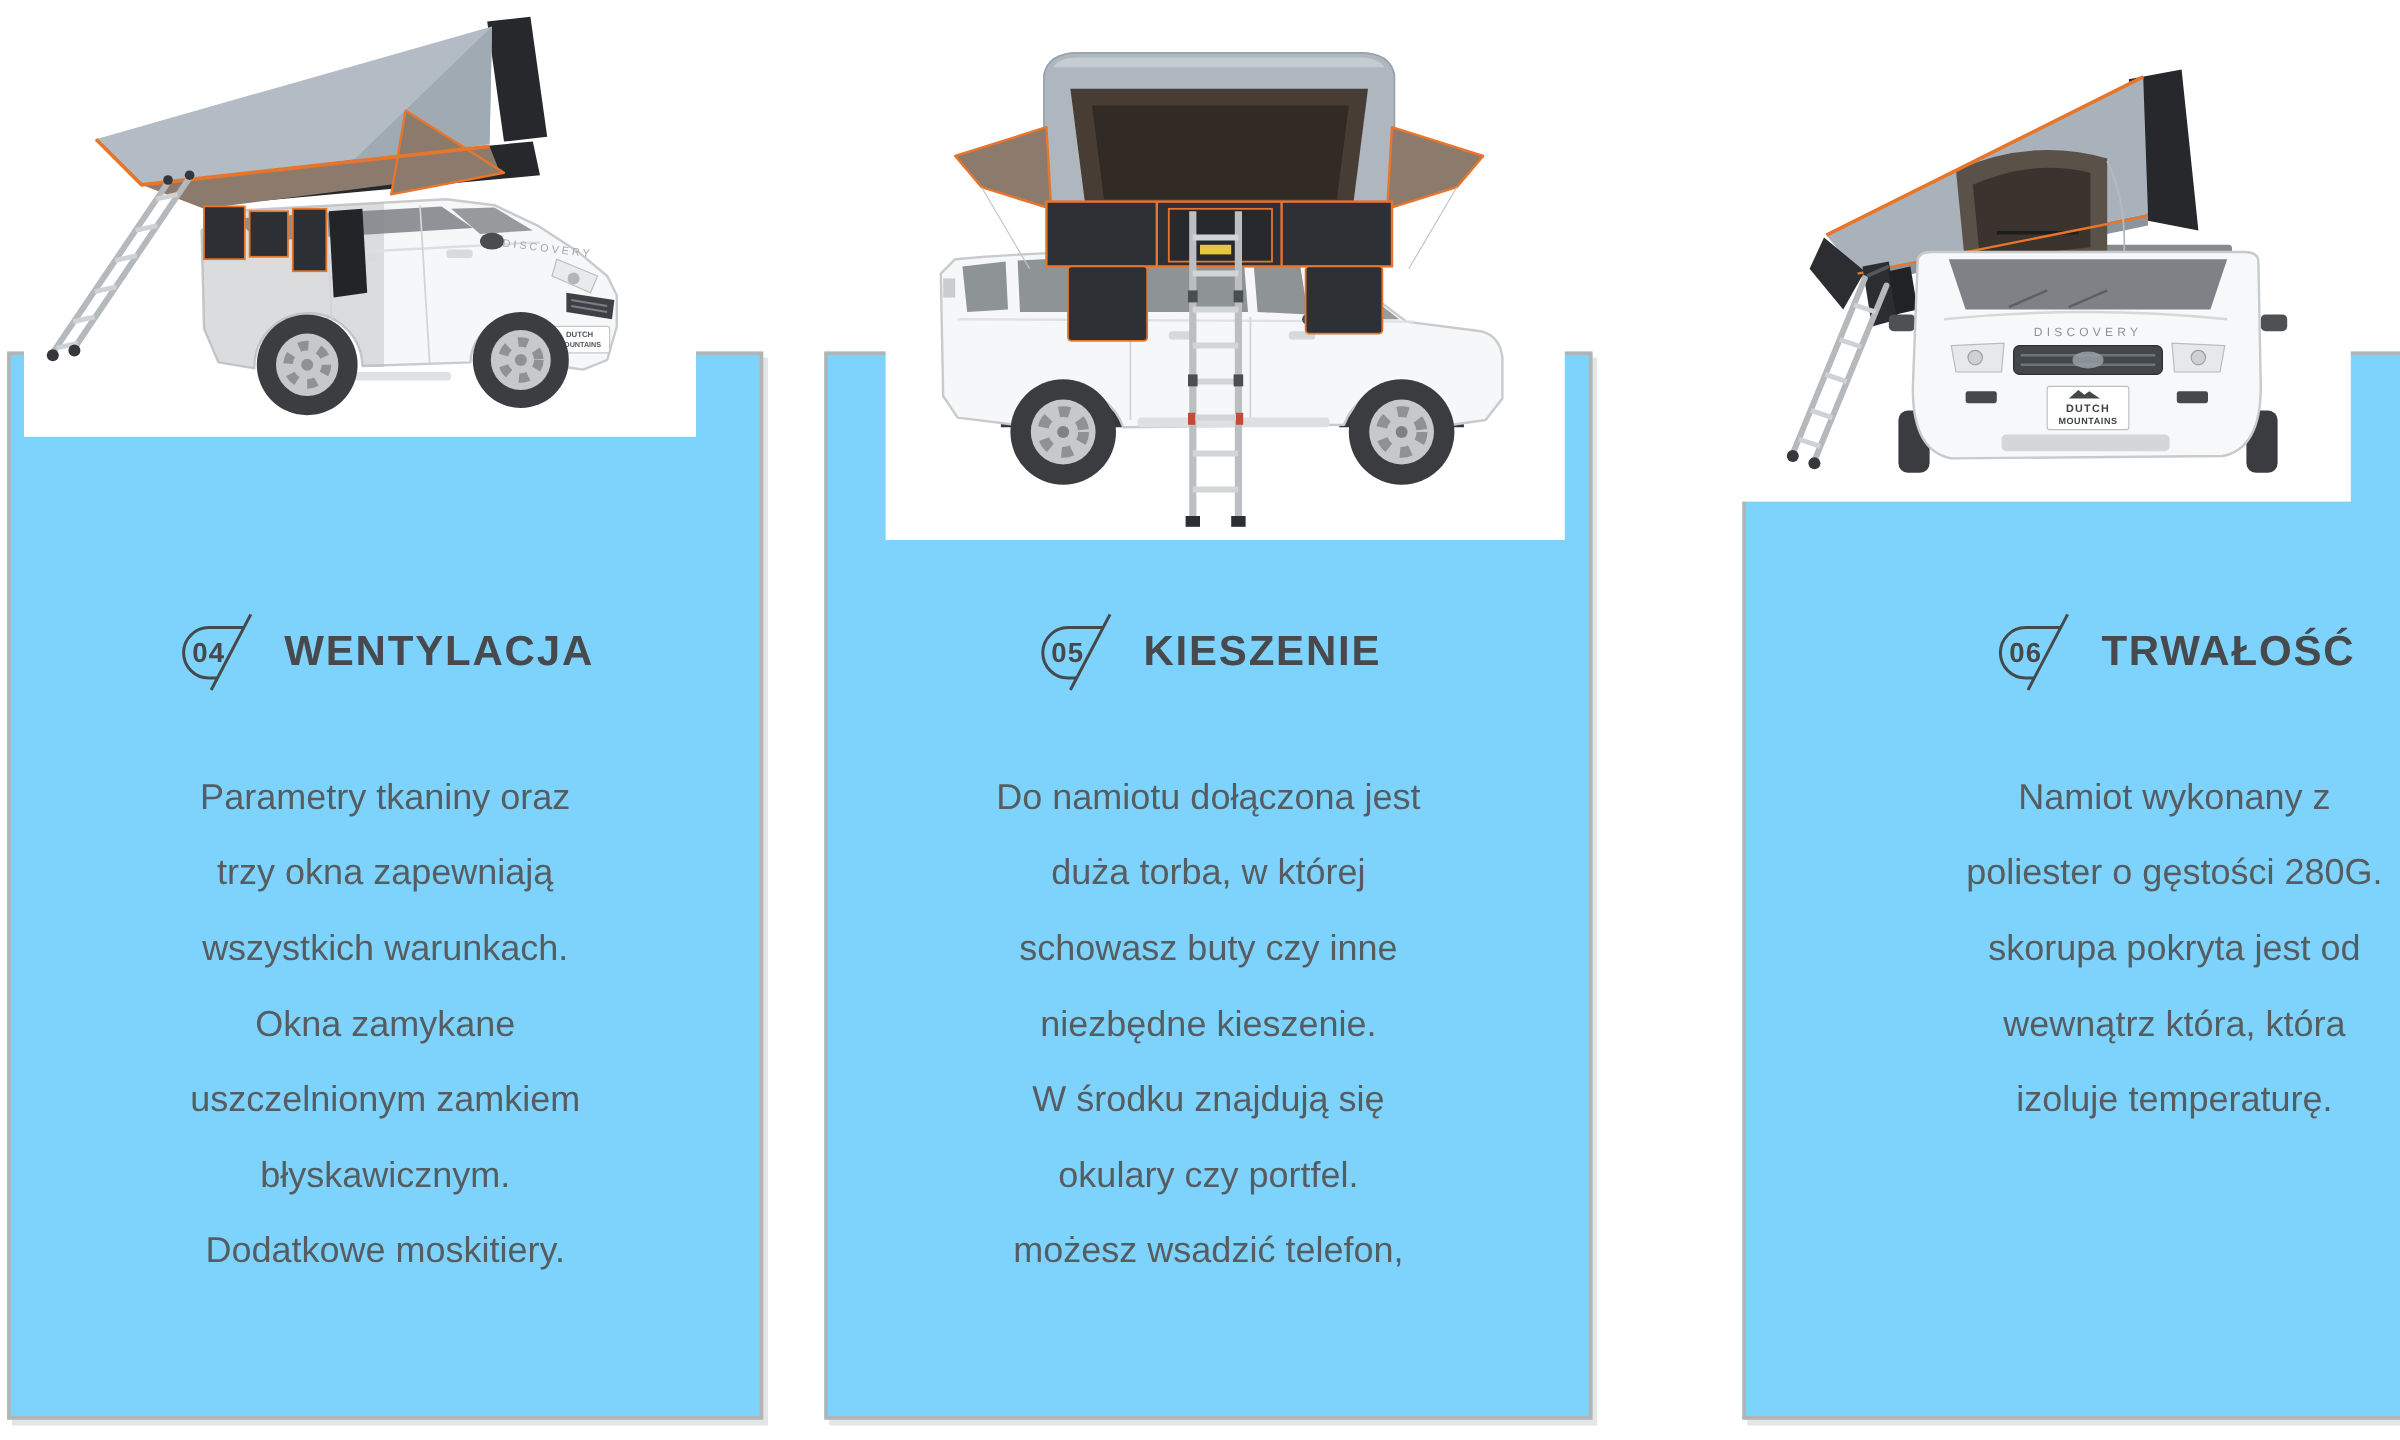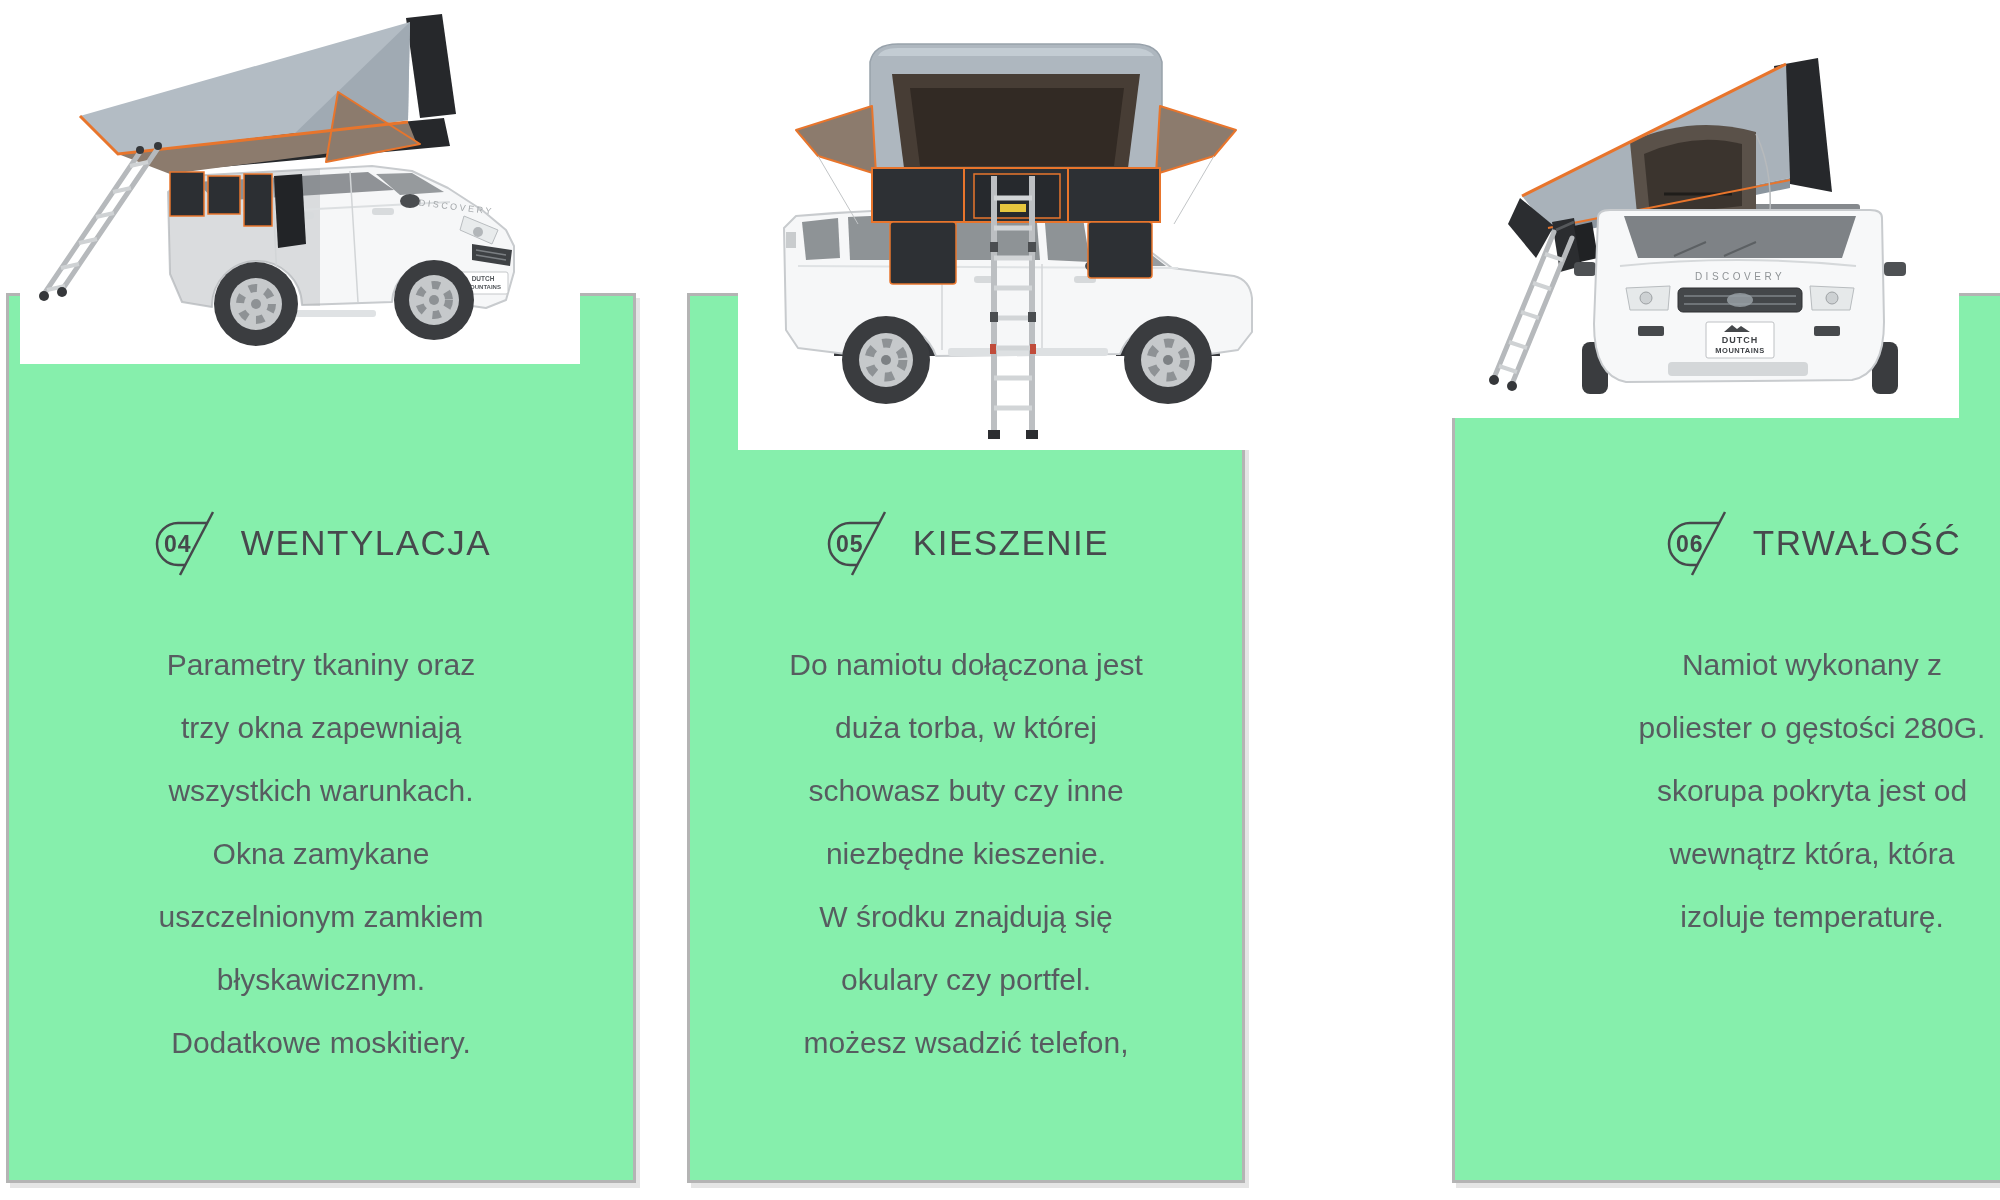--- a/index.html
+++ b/index.html
@@ -1,33 +1,33 @@
 <!DOCTYPE html>
 <html><head>
 <meta charset="utf-8">
 <style>
   html,body{margin:0;padding:0;background:#ffffff;}
   #page{position:relative;width:2000px;height:1200px;background:#ffffff;overflow:hidden;
         font-family:"Liberation Sans","DejaVu Sans",sans-serif;}
 
   
   .card{position:absolute;top:293px;height:890px;box-sizing:border-box;
-        border:3px solid #b4b4b4;background:#86efac;z-index:1;
+        border:3px solid #b4b4b4;background:#7dd3fc;z-index:1;
         box-shadow:4px 5px 0 rgba(0,0,0,0.10);}
   #card-0{left:6px;width:630px;}
-  #card-1{left:687px;width:558px;}
+  #card-1{left:687px;width:640px;}
   #card-2{left:1452px;width:720px;}
 
   .card-header{position:absolute;top:212px;left:0;right:0;height:70px;
                display:flex;justify-content:center;align-items:center;gap:24px;}
   .badge{position:relative;width:66px;height:68px;flex:0 0 auto;}
   .badge svg{position:absolute;left:0;top:0;}
   .badge .num{position:absolute;left:5px;top:23px;width:44px;text-align:center;
               font-size:23px;font-weight:700;color:#46484c;letter-spacing:1px;line-height:24px;}
-  .card-title{font-size:35px;font-weight:400;color:#47494d;letter-spacing:1.5px;white-space:nowrap;}
+  .card-title{font-size:35px;font-weight:700;color:#47494d;letter-spacing:1.5px;white-space:nowrap;}
 
   .card-body{position:absolute;top:337px;left:20px;right:20px;text-align:center;
              font-size:30px;line-height:63px;font-weight:300;color:#575c60;}
 
   
   .figure{position:absolute;z-index:2;background:#ffffff;}
   #figure-0{left:20px;top:4px;width:560px;height:360px;}
   #figure-1{left:738px;top:14px;width:566px;height:436px;}
   #figure-2{left:1424px;top:26px;width:535px;height:392px;}
   .figure svg{display:block;width:100%;height:100%;}

